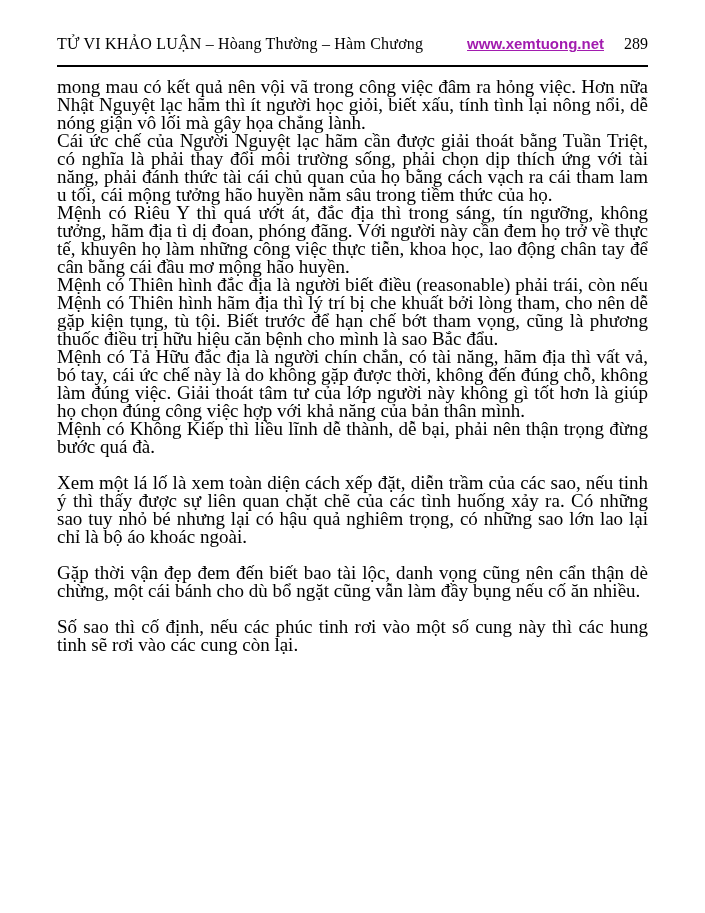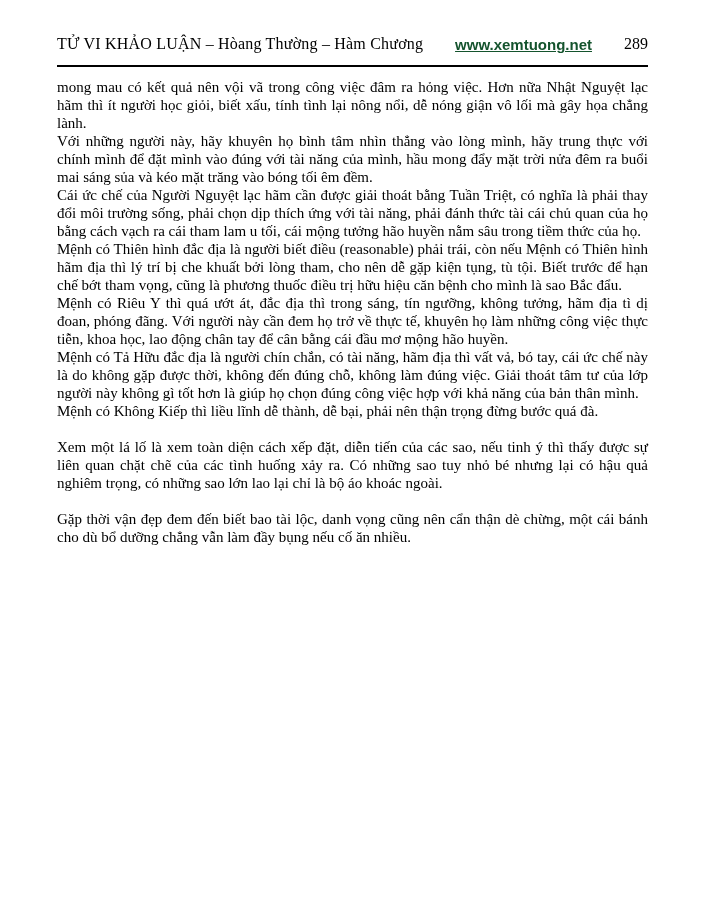--- a/index.html
+++ b/index.html
@@ -7,39 +7,39 @@
   body {
     width: 705px;
     height: 913px;
     overflow: hidden;
     font-family: "Liberation Serif", serif;
     color: #000000;
   }
   .page { padding: 35px 57px 0 57px; }
   .header {
     display: flex;
-    align-items: flex-end;
+    align-items: flex-start;
     font-size: 16px;
     white-space: nowrap;
   }
   .title { letter-spacing: 0.2px; }
   .site-link {
     margin-left: auto;
     font-family: "Liberation Sans", sans-serif;
     font-weight: bold;
     font-size: 15px;
-    color: #14532d;
+    color: #a21caf;
     text-decoration: underline;
     cursor: pointer;
   }
-  .page-num { margin-left: 32px; font-size: 16px; }
+  .page-num { margin-left: 20px; font-size: 16px; }
   .rule { border-bottom: 2px solid #000000; margin-top: 12px; }
   .content {
     margin-top: 11px;
-    font-size: 15px;
+    font-size: 19px;
     line-height: 18px;
     text-align: justify;
   }
   .content p { margin: 0; }
   .content p.gap { margin-top: 18px; }
 </style>
 </head>
 <body>
 
 <div class="page">
@@ -47,23 +47,23 @@
   <div class="header">
     <span class="title">TỬ VI KHẢO LUẬN – Hòang Thường – Hàm Chương</span>
     <span class="site-link">www.xemtuong.net</span>
     <span class="page-num">289</span>
   </div>
 
   <div class="rule"></div>
 
   <div class="content">
     <p>mong mau có kết quả nên vội vã trong công việc đâm ra hỏng việc. Hơn nữa Nhật Nguyệt lạc hãm thì ít người học giỏi, biết xấu, tính tình lại nông nổi, dễ nóng giận vô lối mà gây họa chẳng lành.</p>
-    <p>Với những người này, hãy khuyên họ bình tâm nhìn thẳng vào lòng mình, hãy trung thực với chính mình để đặt mình vào đúng với tài năng của mình, hầu mong đẩy mặt trời nửa đêm ra buổi mai sáng sủa và kéo mặt trăng vào bóng tối êm đềm.</p>
     <p>Cái ức chế của Người Nguyệt lạc hãm cần được giải thoát bằng Tuần Triệt, có nghĩa là phải thay đổi môi trường sống, phải chọn dịp thích ứng với tài năng, phải đánh thức tài cái chủ quan của họ bằng cách vạch ra cái tham lam u tối, cái mộng tưởng hão huyền nằm sâu trong tiềm thức của họ.</p>
+    <p>Mệnh có Riêu Y thì quá ướt át, đắc địa thì trong sáng, tín ngưỡng, không tưởng, hãm địa tì dị đoan, phóng đãng. Với người này cần đem họ trở về thực tế, khuyên họ làm những công việc thực tiễn, khoa học, lao động chân tay để cân bằng cái đầu mơ mộng hão huyền.</p>
     <p>Mệnh có Thiên hình đắc địa là người biết điều (reasonable) phải trái, còn nếu Mệnh có Thiên hình hãm địa thì lý trí bị che khuất bởi lòng tham, cho nên dễ gặp kiện tụng, tù tội. Biết trước để hạn chế bớt tham vọng, cũng là phương thuốc điều trị hữu hiệu căn bệnh cho mình là sao Bắc đẩu.</p>
-    <p>Mệnh có Riêu Y thì quá ướt át, đắc địa thì trong sáng, tín ngưỡng, không tưởng, hãm địa tì dị đoan, phóng đãng. Với người này cần đem họ trở về thực tế, khuyên họ làm những công việc thực tiễn, khoa học, lao động chân tay để cân bằng cái đầu mơ mộng hão huyền.</p>
     <p>Mệnh có Tả Hữu đắc địa là người chín chắn, có tài năng, hãm địa thì vất vả, bó tay, cái ức chế này là do không gặp được thời, không đến đúng chỗ, không làm đúng việc. Giải thoát tâm tư của lớp người này không gì tốt hơn là giúp họ chọn đúng công việc hợp với khả năng của bản thân mình.</p>
     <p>Mệnh có Không Kiếp thì liều lĩnh dễ thành, dễ bại, phải nên thận trọng đừng bước quá đà.</p>
-    <p class="gap">Xem một lá lố là xem toàn diện cách xếp đặt, diễn tiến của các sao, nếu tinh ý thì thấy được sự liên quan chặt chẽ của các tình huống xảy ra. Có những sao tuy nhỏ bé nhưng lại có hậu quả nghiêm trọng, có những sao lớn lao lại chỉ là bộ áo khoác ngoài.</p>
-    <p class="gap">Gặp thời vận đẹp đem đến biết bao tài lộc, danh vọng cũng nên cẩn thận dè chừng, một cái bánh cho dù bổ dưỡng chẳng vẫn làm đầy bụng nếu cố ăn nhiều.</p>
+    <p class="gap">Xem một lá lố là xem toàn diện cách xếp đặt, diễn trầm của các sao, nếu tinh ý thì thấy được sự liên quan chặt chẽ của các tình huống xảy ra. Có những sao tuy nhỏ bé nhưng lại có hậu quả nghiêm trọng, có những sao lớn lao lại chỉ là bộ áo khoác ngoài.</p>
+    <p class="gap">Gặp thời vận đẹp đem đến biết bao tài lộc, danh vọng cũng nên cẩn thận dè chừng, một cái bánh cho dù bổ ngặt cũng vẫn làm đầy bụng nếu cố ăn nhiều.</p>
+    <p class="gap">Số sao thì cố định, nếu các phúc tinh rơi vào một số cung này thì các hung tinh sẽ rơi vào các cung còn lại.</p>
   </div>
 
 </div>
 
 </body></html>

